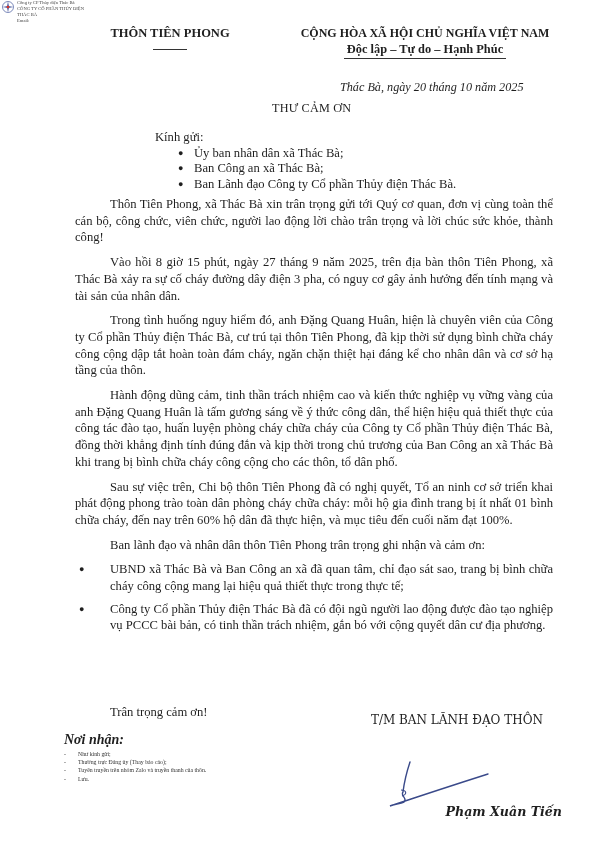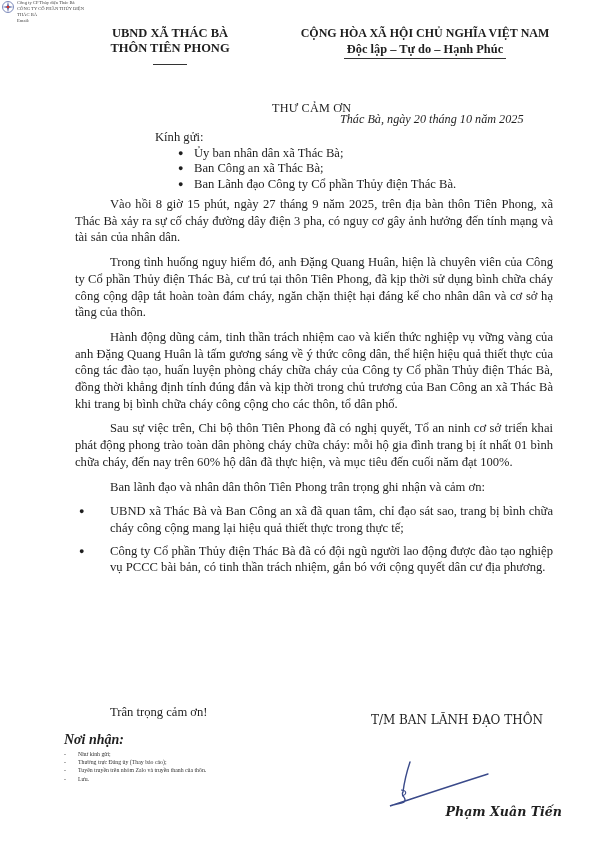--- a/index.html
+++ b/index.html
@@ -18,21 +18,21 @@
     .wm-text { margin-left: 3px; font-size: 4.6px; line-height: 6px; color: #444; font-family: "Liberation Serif", serif; }
 
     
     .hdr-left { position: absolute; left: 70px; top: 26px; width: 200px; text-align: center; font-weight: bold; font-size: 12.5px; line-height: 15px; }
     .hdr-left .rule { width: 34px; height: 1px; background: #333; margin: 8px auto 0; }
     .hdr-right { position: absolute; left: 255px; top: 26px; width: 340px; text-align: center; font-weight: bold; }
     .hdr-right .l1 { font-size: 12px; line-height: 15px; }
     .hdr-right .l2 { font-size: 12.4px; line-height: 16px; }
     .hdr-right .rule { width: 162px; height: 1px; background: #333; margin: 1px auto 0; }
 
-    .date { position: absolute; left: 340px; top: 80px; font-style: italic; font-size: 12.2px; margin-top: 32px; }
+    .date { position: absolute; left: 340px; top: 80px; font-style: italic; font-size: 12.2px; }
     .title { position: absolute; left: 272px; top: 101px; font-weight: normal; font-size: 12.2px; letter-spacing: 0.2px; }
 
     .kg { position: absolute; left: 155px; top: 130px; font-size: 12.6px; }
     .rcpt { position: absolute; left: 178px; top: 146px; font-size: 12.6px; line-height: 15.3px; }
     .rcpt .it { display: flex; }
     .rcpt .bullet { width: 16px; font-size: 9px; line-height: 15.3px; }
 
     .body { position: absolute; left: 75px; top: 196px; width: 478px; font-size: 12.6px; line-height: 16.7px; text-align: justify; }
     .body p { margin: 0 0 8px 0; text-indent: 35px; }
     .body ul { list-style: none; padding: 0; margin: 0 0 7px 0; }
@@ -67,21 +67,20 @@
     </svg>
     <div class="wm-text">
       <div>Công ty CP Thủy điện Thác Bà</div>
       <div>CÔNG TY CỔ PHẦN THỦY ĐIỆN</div>
       <div>THÁC BÀ</div>
       <div>Email:</div>
     </div>
   </div>
 
   <div class="hdr-left">
-    <div>UBND XÃ THÁC BÀ</div>
     <div>THÔN TIÊN PHONG</div>
     <div class="rule"></div>
   </div>
 
   <div class="hdr-right">
     <div class="l1">CỘNG HÒA XÃ HỘI CHỦ NGHĨA VIỆT NAM</div>
     <div class="l2">Độc lập – Tự do – Hạnh Phúc</div>
     <div class="rule"></div>
   </div>
 
@@ -98,20 +97,21 @@
         <span class="bullet">●</span>
         <span>Ban Công an xã Thác Bà;</span>
       </div>
     <div class="it">
         <span class="bullet">●</span>
         <span>Ban Lãnh đạo Công ty Cổ phần Thủy điện Thác Bà.</span>
       </div>
   </div>
 
   <div class="body">
+    <p>Thôn Tiên Phong, xã Thác Bà xin trân trọng gửi tới Quý cơ quan, đơn vị cùng toàn thể cán bộ, công chức, viên chức, người lao động lời chào trân trọng và lời chúc sức khỏe, thành công!</p>
     <p>Vào hồi 8 giờ 15 phút, ngày 27 tháng 9 năm 2025, trên địa bàn thôn Tiên Phong, xã Thác Bà xảy ra sự cố cháy đường dây điện 3 pha, có nguy cơ gây ảnh hưởng đến tính mạng và tài sản của nhân dân.</p>
     <p>Trong tình huống nguy hiểm đó, anh Đặng Quang Huân, hiện là chuyên viên của Công ty Cổ phần Thủy điện Thác Bà, cư trú tại thôn Tiên Phong, đã kịp thời sử dụng bình chữa cháy công cộng dập tắt hoàn toàn đám cháy, ngăn chặn thiệt hại đáng kể cho nhân dân và cơ sở hạ tầng của thôn.</p>
     <p>Hành động dũng cảm, tinh thần trách nhiệm cao và kiến thức nghiệp vụ vững vàng của anh Đặng Quang Huân là tấm gương sáng về ý thức công dân, thể hiện hiệu quả thiết thực của công tác đào tạo, huấn luyện phòng cháy chữa cháy của Công ty Cổ phần Thủy điện Thác Bà, đồng thời khẳng định tính đúng đắn và kịp thời trong chủ trương của Ban Công an xã Thác Bà khi trang bị bình chữa cháy công cộng cho các thôn, tổ dân phố.</p>
     <p>Sau sự việc trên, Chi bộ thôn Tiên Phong đã có nghị quyết, Tổ an ninh cơ sở triển khai phát động phong trào toàn dân phòng cháy chữa cháy: mỗi hộ gia đình trang bị ít nhất 01 bình chữa cháy, đến nay trên 60% hộ dân đã thực hiện, và mục tiêu đến cuối năm đạt 100%.</p>
     <p>Ban lãnh đạo và nhân dân thôn Tiên Phong trân trọng ghi nhận và cảm ơn:</p>
     <ul>
       <li>
           <span class="b">●</span>
           <span class="t">UBND xã Thác Bà và Ban Công an xã đã quan tâm, chỉ đạo sát sao, trang bị bình chữa cháy công cộng mang lại hiệu quả thiết thực trong thực tế;</span>
         </li>

